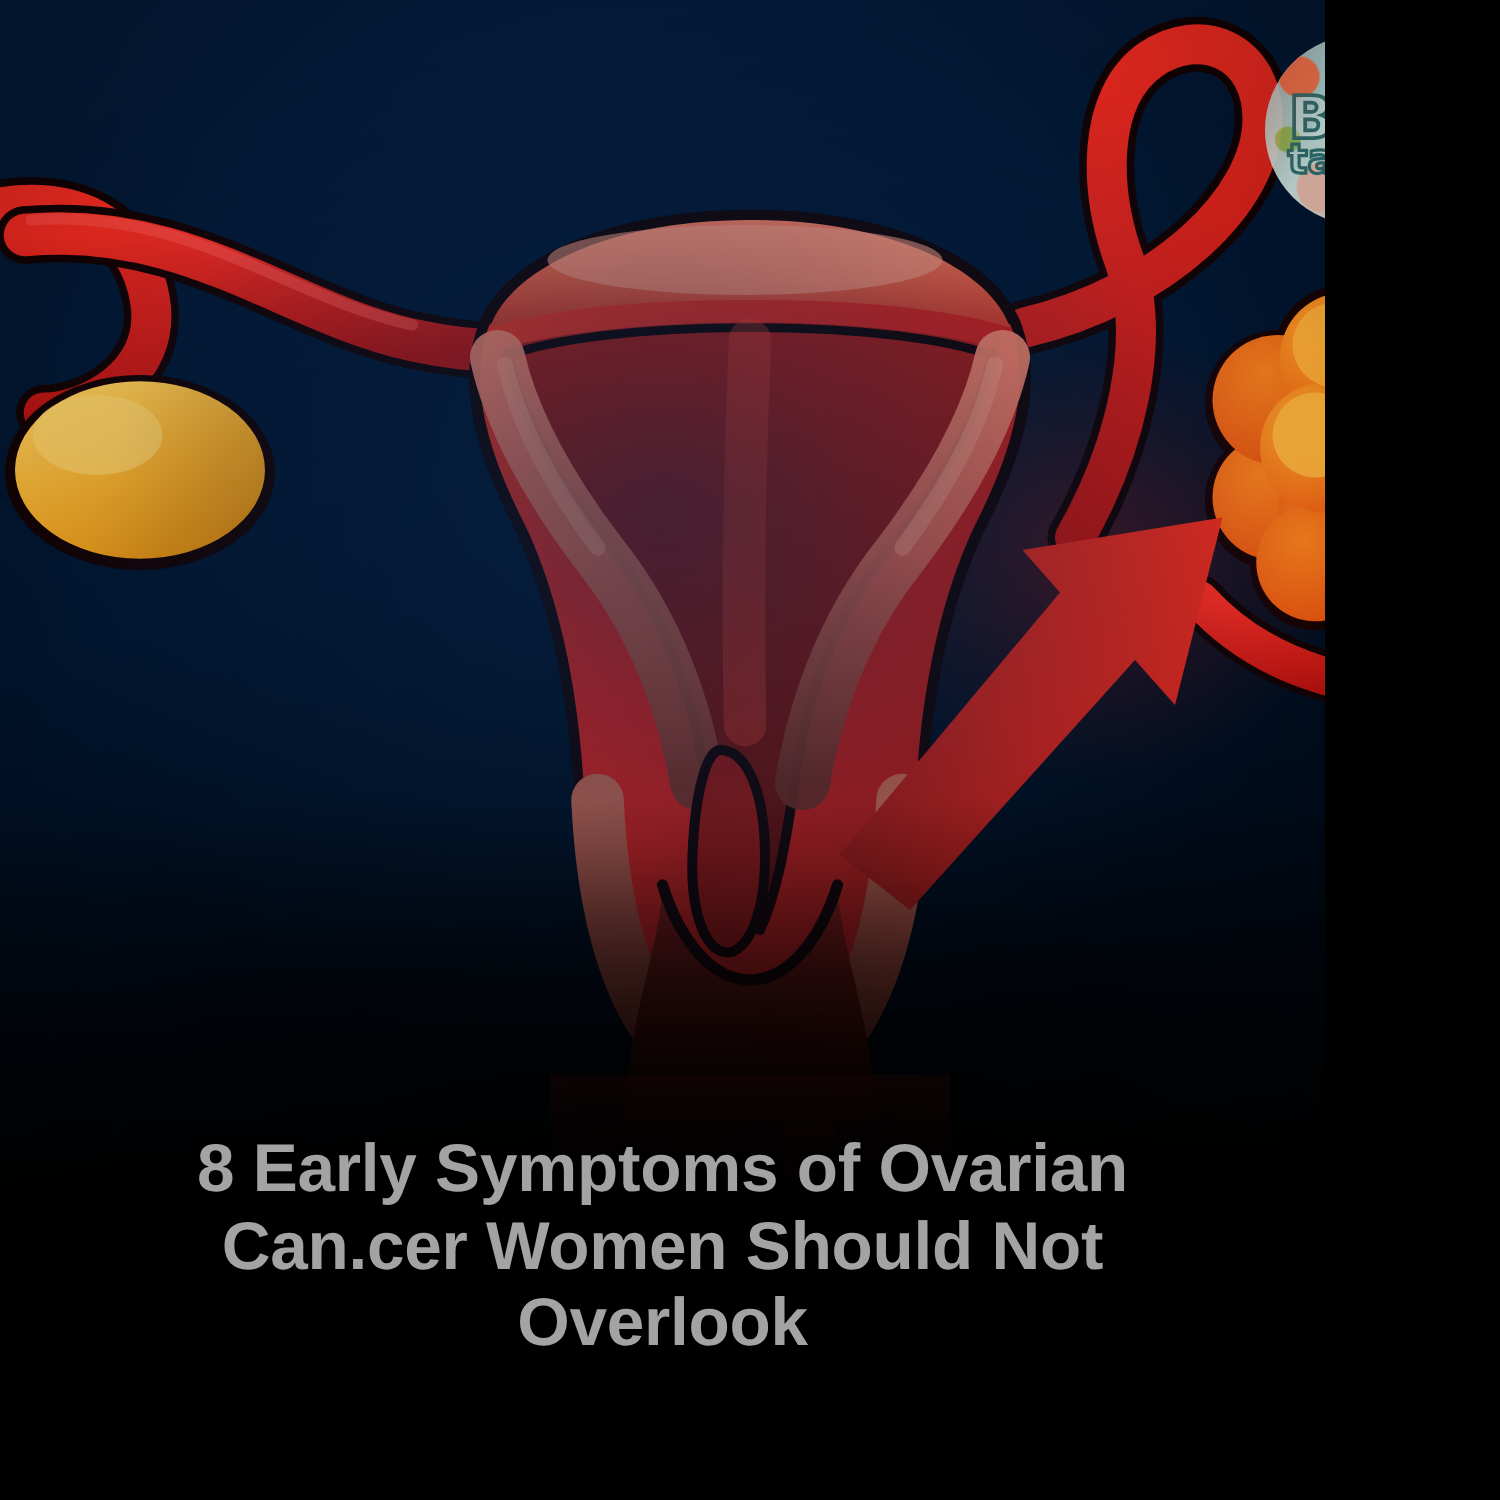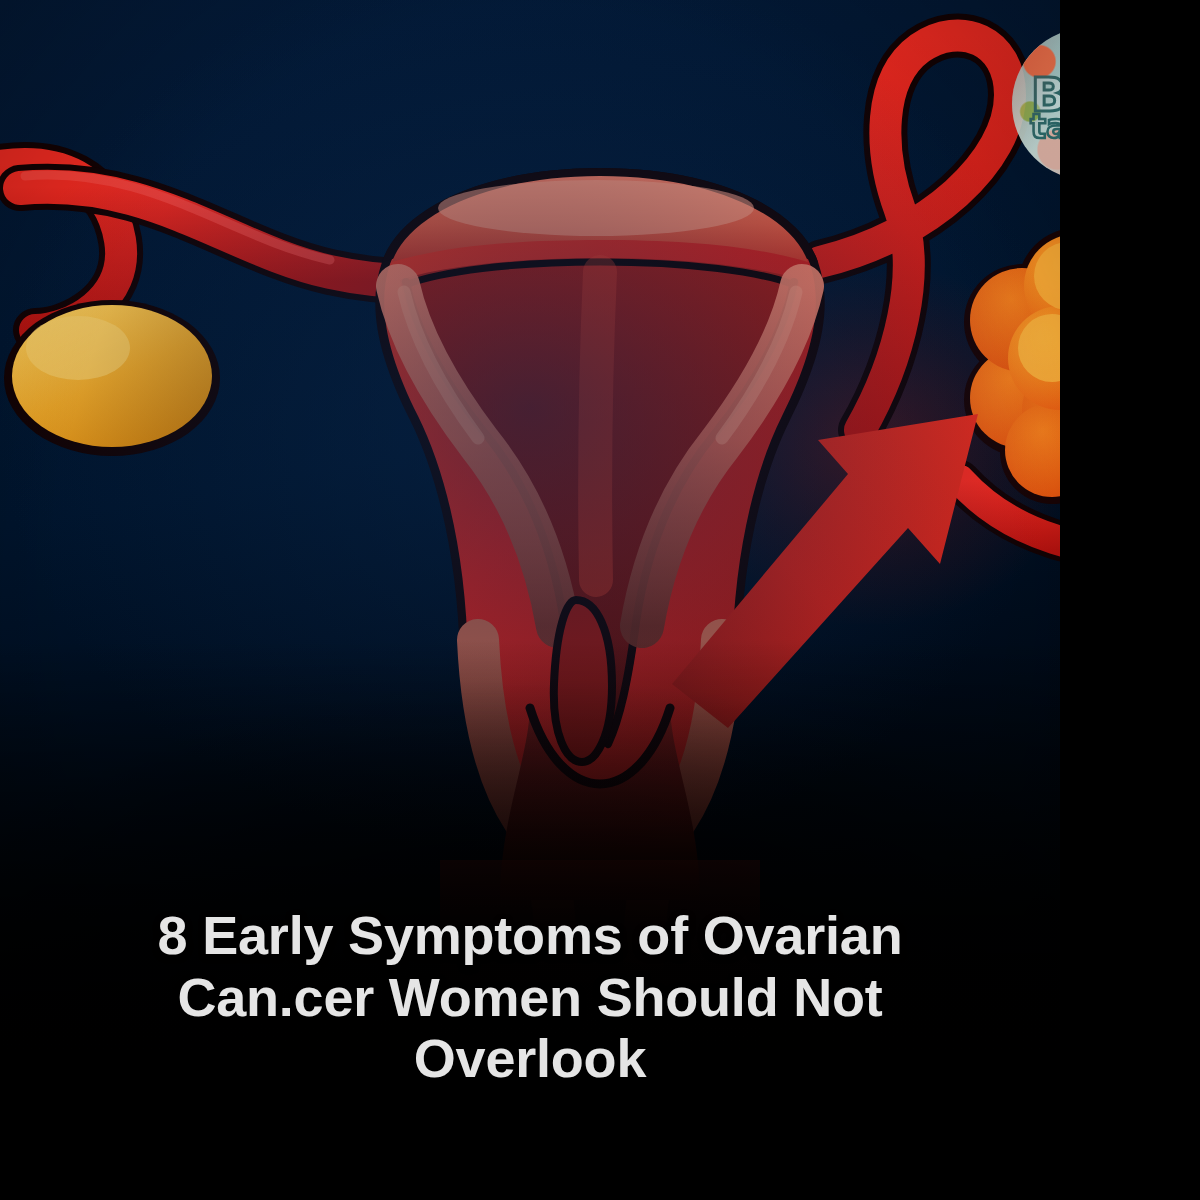--- a/index.html
+++ b/index.html
@@ -144,21 +144,21 @@
   
   .title-block {
     position: absolute;
     left: 50%;
     transform: translateX(-50%);
     top: 905px;
     width: 880px;
     text-align: center;
   }
   .title-text {
-    color: #e5e5e5;
+    color: #a3a3a3;
     font-size: 54px;
     font-weight: bold;
     line-height: 1.14;
     letter-spacing: -0.2px;
     font-family: "Liberation Sans", sans-serif;
     text-shadow: 0 2px 6px rgba(0,0,0,0.9);
   }
 </style>
 </head>
 <body>

